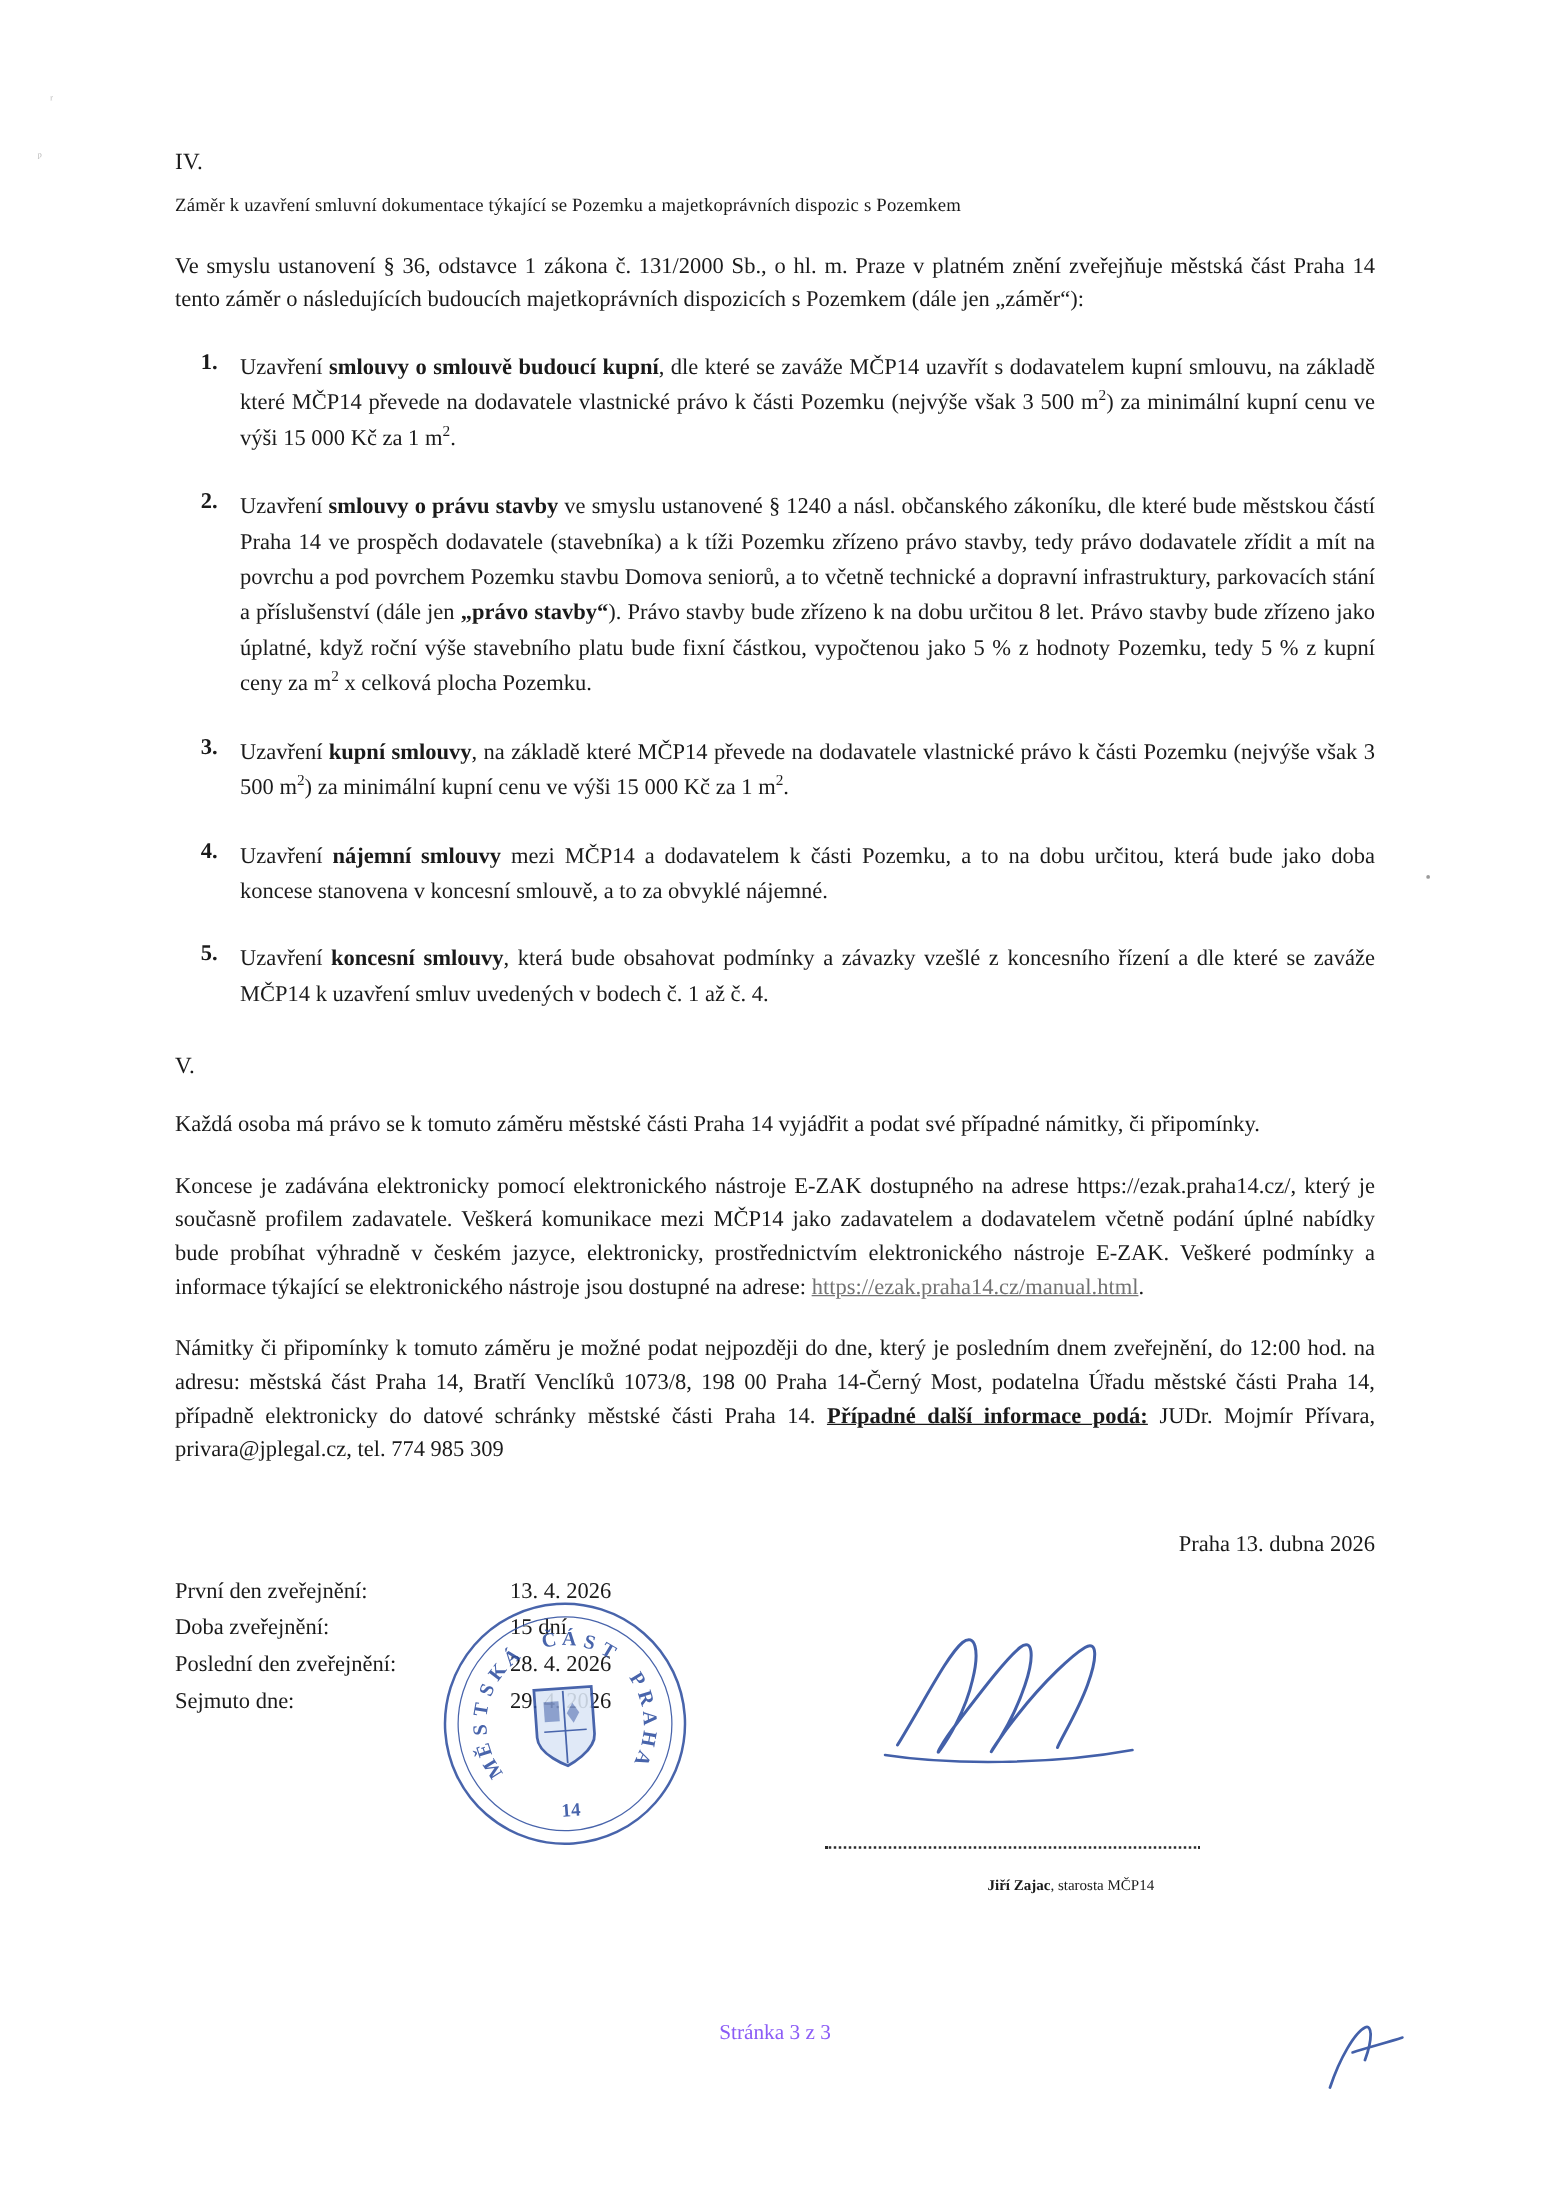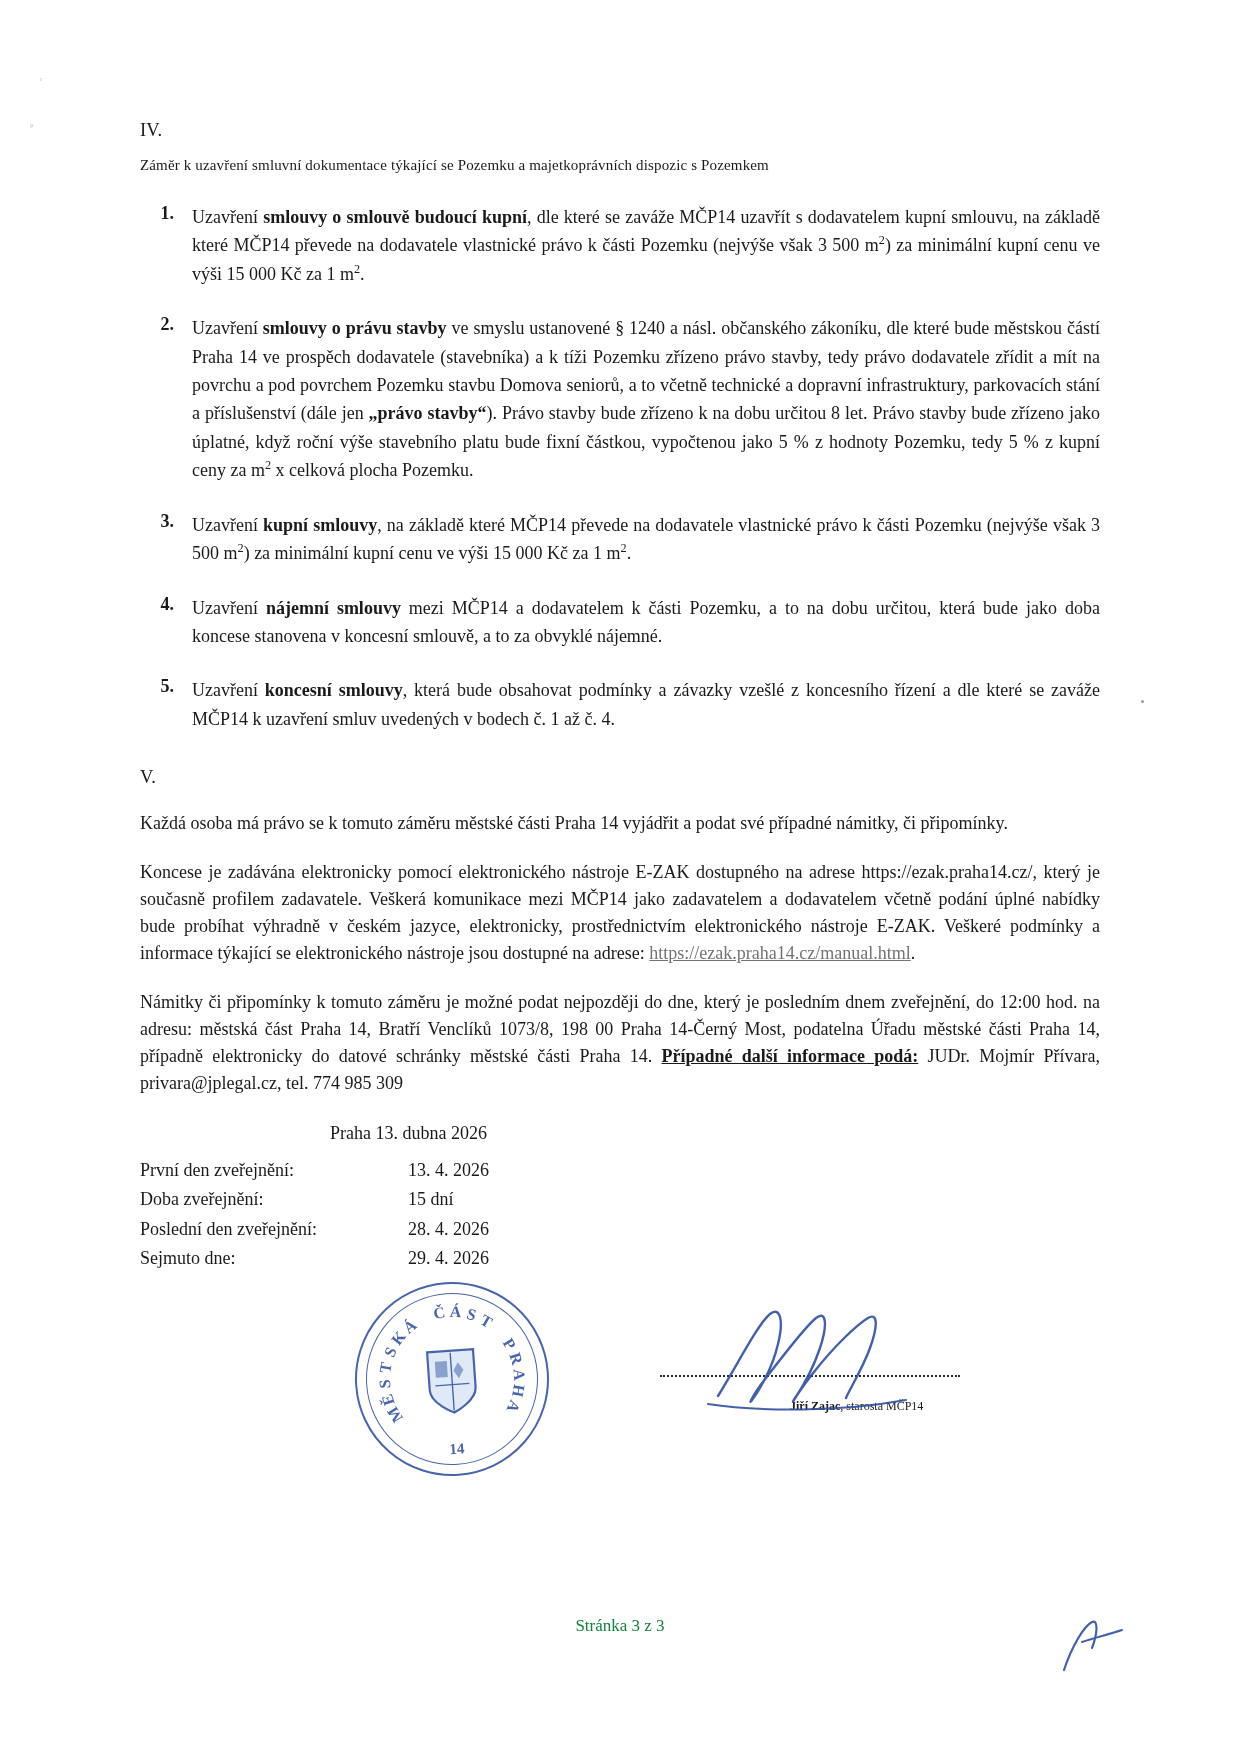--- a/index.html
+++ b/index.html
@@ -39,36 +39,36 @@
     text-align:right; padding-right:18px; box-sizing:border-box;
   }
   ol.items > li .body {
     flex:1 1 auto; text-align:justify; line-height:1.58;
   }
   b { font-weight:bold; }
   sup { font-size:0.68em; vertical-align:super; line-height:0; }
   .link { color:#737373; text-decoration:underline; }
   .uline { text-decoration:underline;font-weight:bold; }
   .sec-block { margin-top:34px; }
-  .right-date { text-align:left; font-size:18px; margin-top:26px; padding-left:190px; }
+  .right-date { text-align:right; font-size:18px; margin-top:52px; padding-left:190px; }
   .meta {
     margin-top:12px; font-size:18px; line-height:1.62;
     display:grid; grid-template-columns:268px auto; width:520px;
   }
   .sig-wrap { position:relative; margin-top:6px; height:150px; }
   .dots {
     position:absolute; left:520px; top:96px; width:300px;
     border-bottom:2.5px dotted #2b2b2b;
   }
   .sig-name {
     position:absolute; left:650px; top:120px; font-size:12px;
   }
   .pagefoot {
     position:absolute; left:0; right:0; bottom:118px;
-    text-align:center; font-size:17px; color:#15803d;
+    text-align:center; font-size:17px; color:#8b5cf6;
   }
   
   .stamp {
     position:absolute; left:355px; top:1282px;
     width:190px; height:190px; border-radius:50%;
     border:2.5px solid #2f4fa0;
     color:#2f4fa0; opacity:0.88;
     transform:rotate(-4deg);
   }
   .stamp:after {
@@ -102,20 +102,21 @@
 
 <div class="page">
 
   <div class="scan-mark" style="left:40px; top:74px;">ʳ</div>
   <div class="scan-mark" style="left:30px; top:120px;">ᵖ</div>
   <div class="edge-dot"></div>
 
   <div>
     <div class="sec-num">IV.</div>
     <div class="sec-title">Záměr k uzavření smluvní dokumentace týkající se Pozemku a majetkoprávních dispozic s Pozemkem</div>
+    <div class="para">Ve smyslu ustanovení § 36, odstavce 1 zákona č. 131/2000 Sb., o hl. m. Praze v platném znění zveřejňuje městská část Praha 14 tento záměr o následujících budoucích majetkoprávních dispozicích s Pozemkem (dále jen „záměr“):</div>
 
     <ol class="items">
       <li>
         <div class="marker">1.</div>
         <div class="body"><span>Uzavření </span><b>smlouvy o smlouvě budoucí kupní</b><span>, dle které se zaváže MČP14 uzavřít s dodavatelem kupní smlouvu, na základě které MČP14 převede na dodavatele vlastnické právo k části Pozemku (nejvýše však 3 500 m</span><sup>2</sup><span>) za minimální kupní cenu ve výši 15 000 Kč za 1 m</span><sup>2</sup><span>.</span></div>
       </li>
 
       <li>
         <div class="marker">2.</div>
         <div class="body"><span>Uzavření </span><b>smlouvy o právu stavby</b><span> ve smyslu ustanovené § 1240 a násl. občanského zákoníku, dle které bude městskou částí Praha 14 ve prospěch dodavatele (stavebníka) a k tíži Pozemku zřízeno právo stavby, tedy právo dodavatele zřídit a mít na povrchu a pod povrchem Pozemku stavbu Domova seniorů, a to včetně technické a dopravní infrastruktury, parkovacích stání a příslušenství (dále jen </span><b>„právo stavby“</b><span>). Právo stavby bude zřízeno k na dobu určitou 8 let. Právo stavby bude zřízeno jako úplatné, když roční výše stavebního platu bude fixní částkou, vypočtenou jako 5 % z hodnoty Pozemku, tedy 5 % z kupní ceny za m</span><sup>2</sup><span> x celková plocha Pozemku.</span></div>

